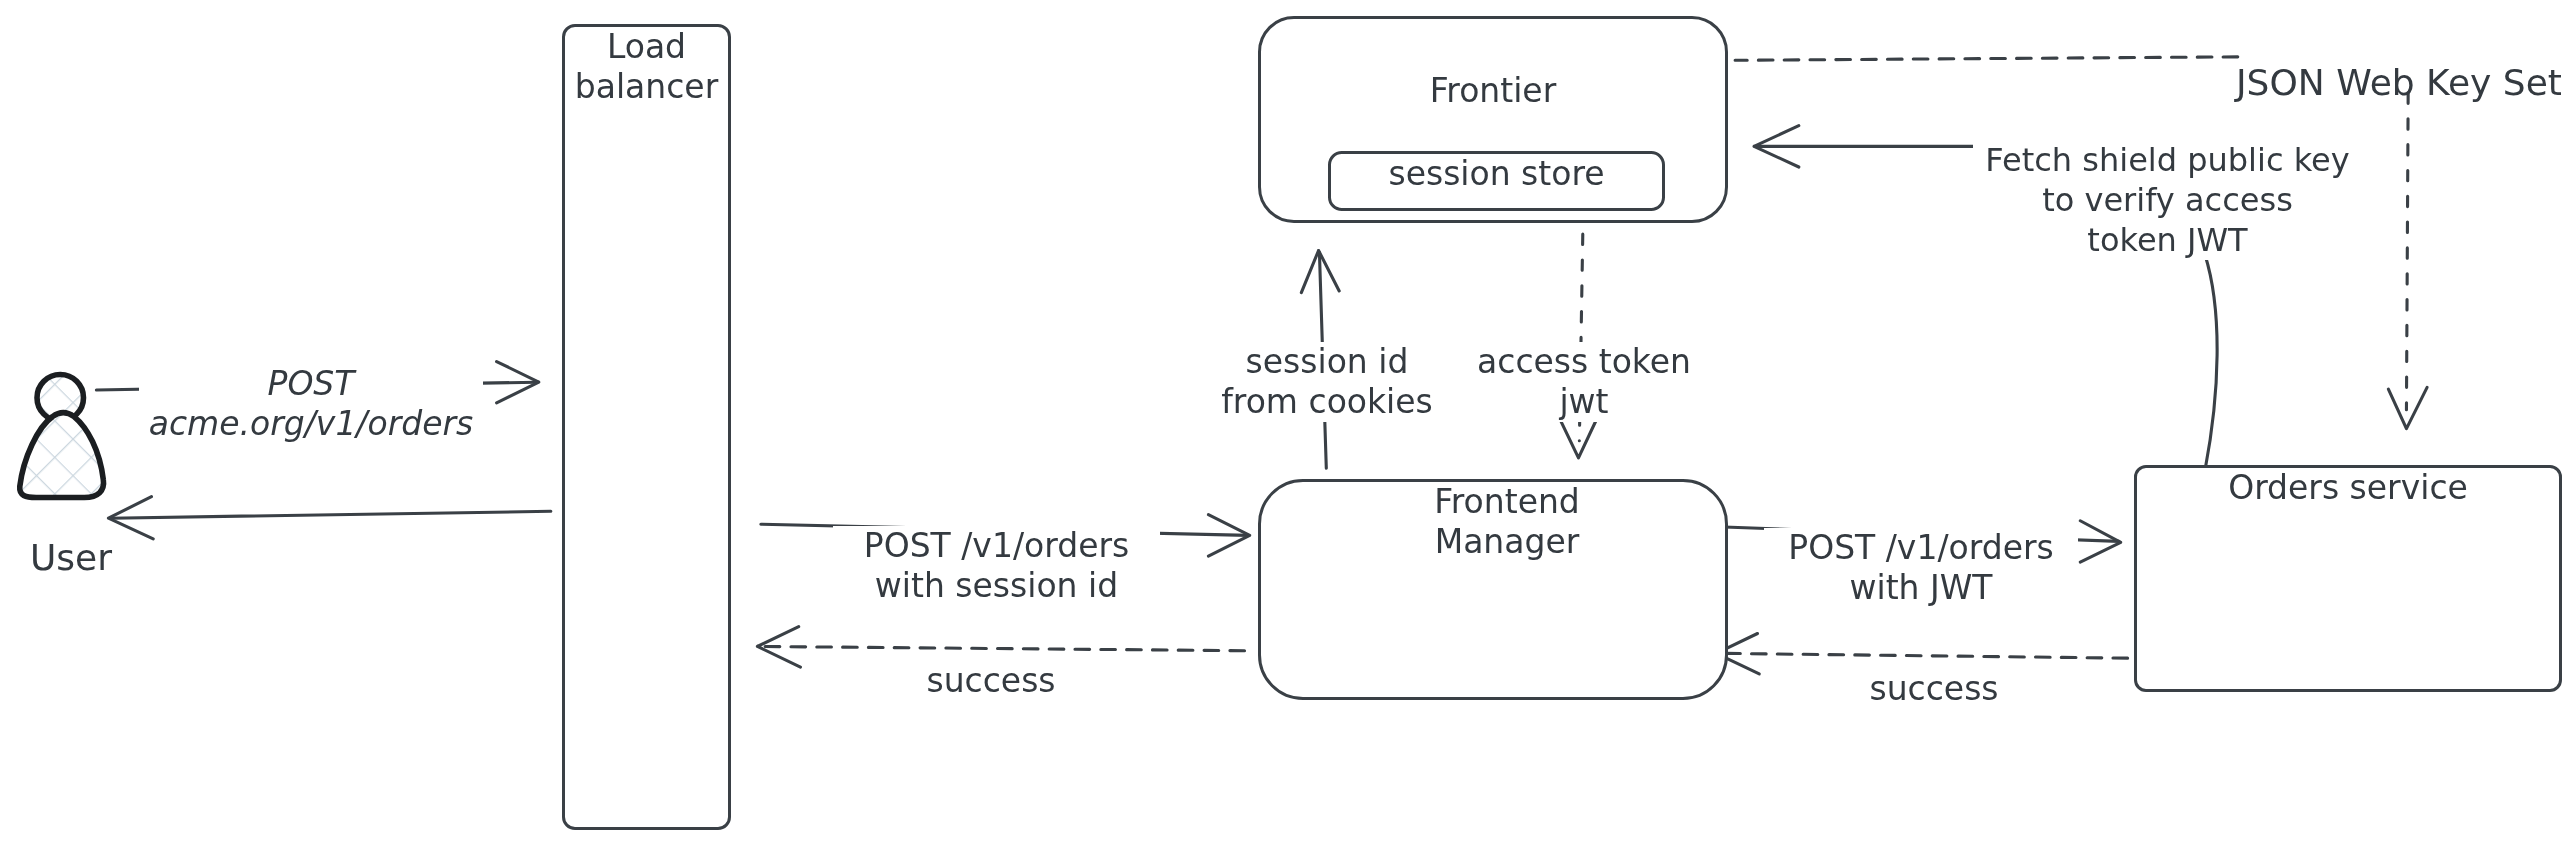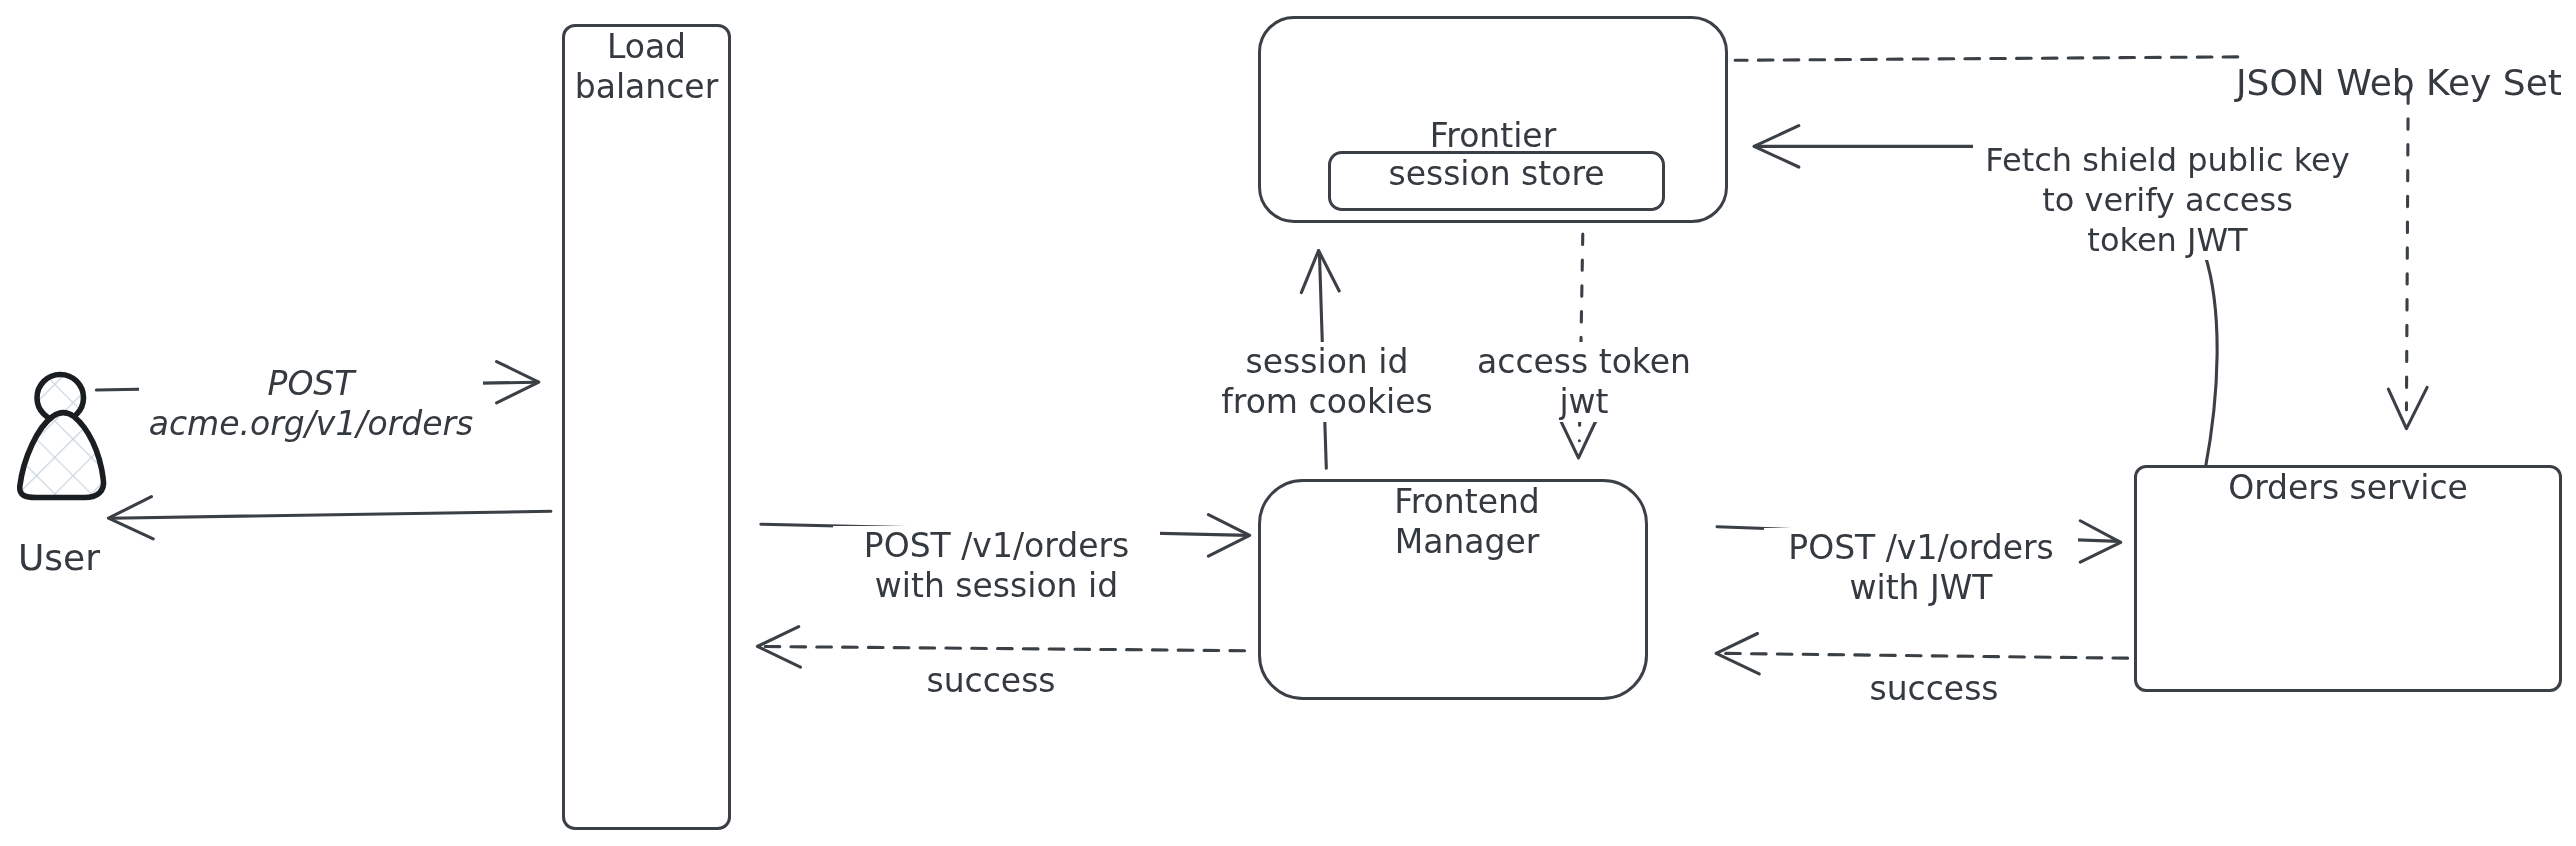--- a/index.html
+++ b/index.html
@@ -28,25 +28,25 @@
     position:absolute;
     background:#ffffff;
     font-size:33px;line-height:40px;
     text-align:center;white-space:pre-line;
     color:#343a40;
     margin-top:32px;
   }
   .nowrap{white-space:nowrap;}
   #box-load-balancer{left:562px;top:24px;width:169px;height:806px;border-radius:13px;}
   #box-frontier{left:1258px;top:15.5px;width:470px;height:207px;border-radius:36px;align-items:flex-start;}
-  #frontier-title{margin-top:97px;}
+  #frontier-title{margin-top:52px;}
   #box-session-store{left:67px;top:132px;width:337px;height:60px;border-radius:13.8px;border-width:3px;position:absolute;}
-  #box-frontend-manager{left:1258px;top:479px;width:390px;height:221px;border-radius:45px;padding-left:28px;}
+  #box-frontend-manager{left:1258px;top:479px;width:470px;height:221px;border-radius:45px;padding-left:28px;}
   #box-orders-service{left:2134px;top:465px;width:428px;height:227px;border-radius:12px;}
-  #lbl-user{left:3px;top:506px;width:112px;font-size:36px;background:transparent;}
+  #lbl-user{left:15px;top:506px;width:112px;font-size:36px;background:transparent;}
   #lbl-jwks{left:2236px;top:31px;font-size:36px;background:transparent;}
   #lbl-post-acme{left:139px;top:332px;width:344px;font-style:italic;}
   #lbl-post-session{left:833px;top:494px;width:327px;}
   #lbl-success-left{left:909px;top:629px;width:164px;}
   #lbl-session-id{left:1198px;top:310px;width:258px;}
   #lbl-access-token{left:1455px;top:310px;width:258px;}
   #lbl-post-jwt{left:1764px;top:496px;width:314px;}
   #lbl-success-right{left:1852px;top:637px;width:164px;}
   #lbl-fetch{left:1973px;top:108px;width:389px;font-size:32px;}
   .stroke{stroke:#3a4046;stroke-width:3.6;fill:none;stroke-linecap:round;stroke-linejoin:round;}

